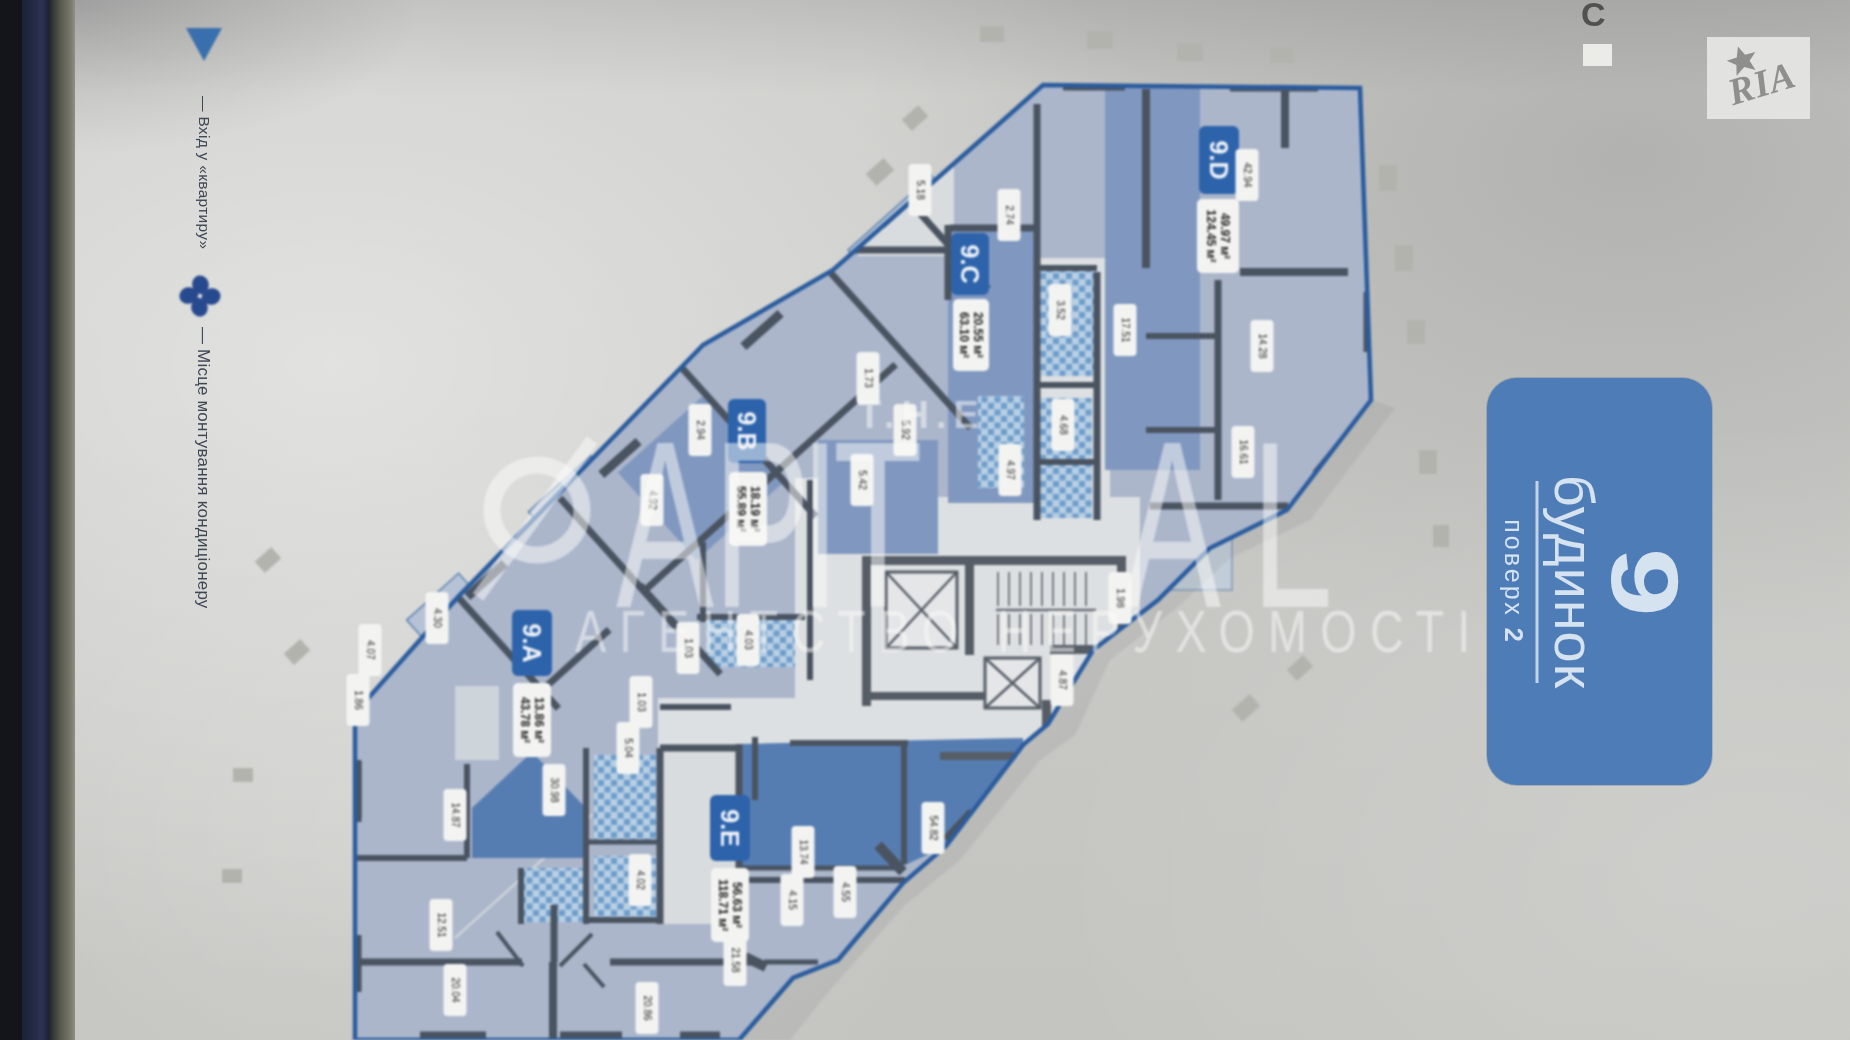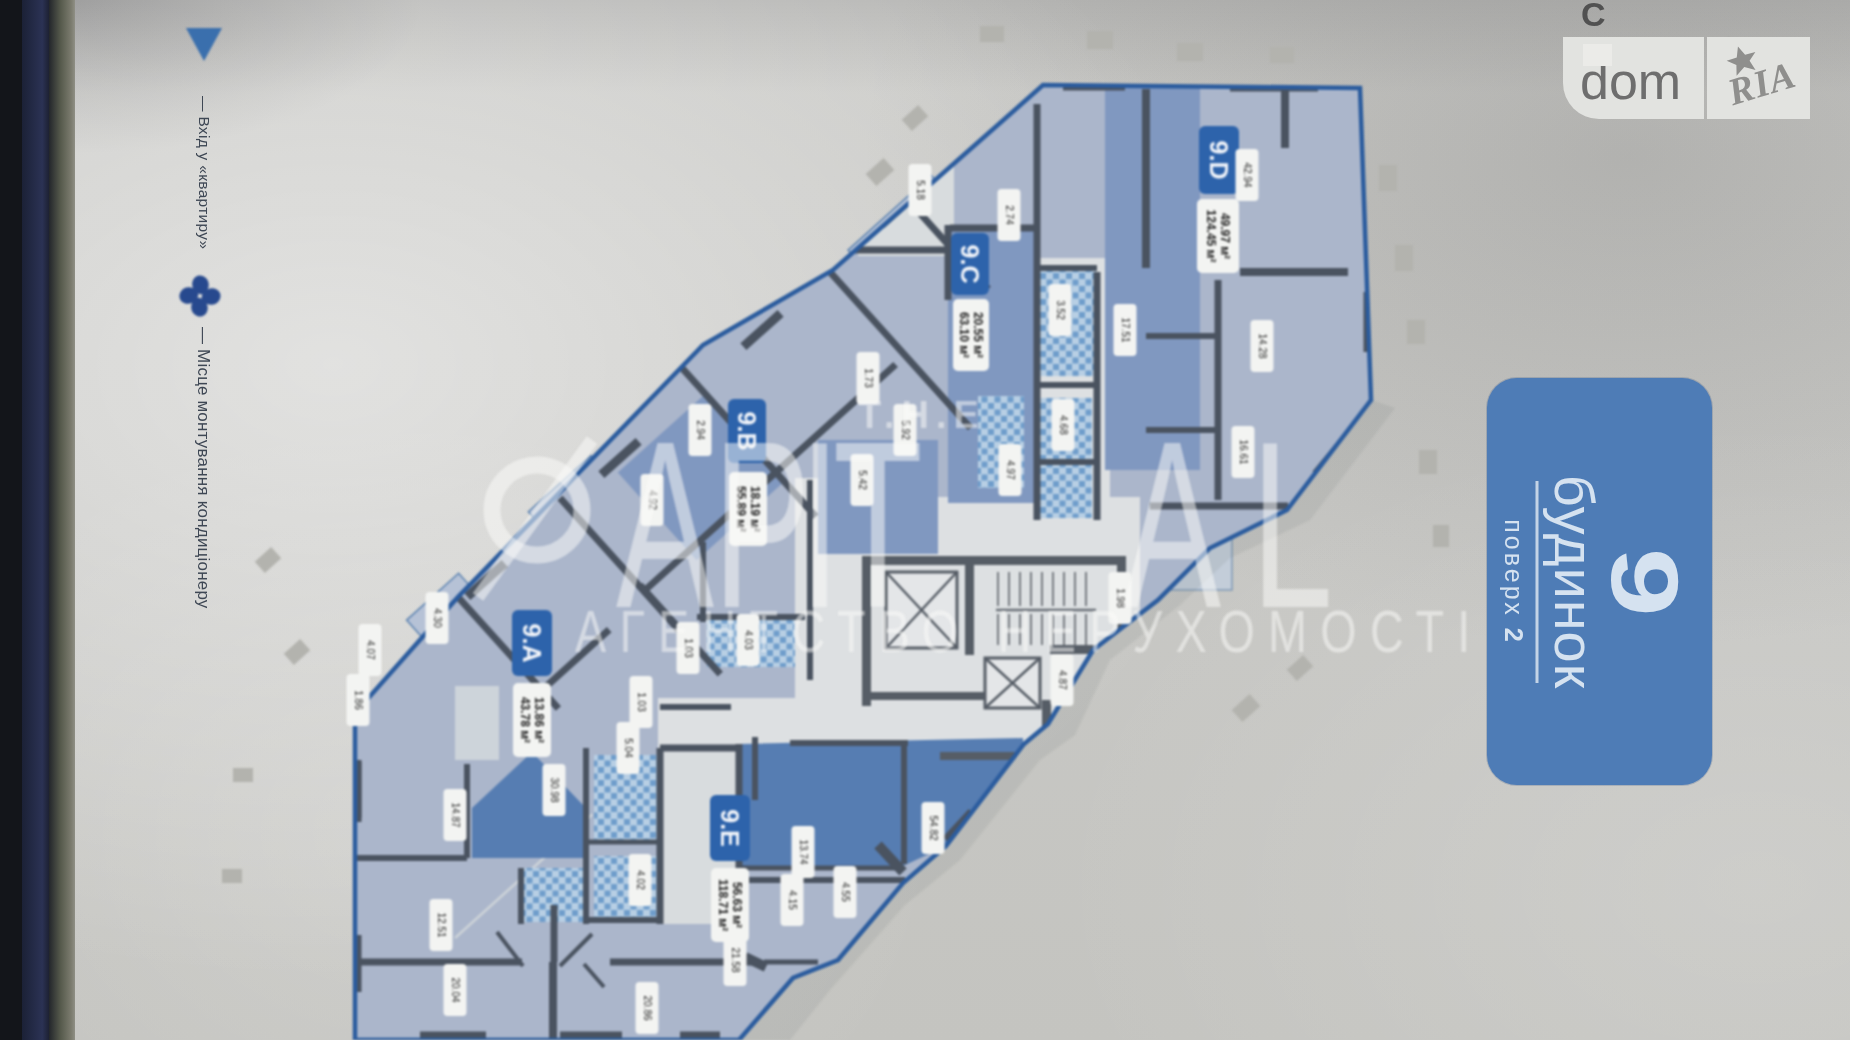--- a/index.html
+++ b/index.html
@@ -330,23 +330,20 @@
       <path transform="rotate(180)" d="M3,-4 C10,-19 28,-13 25,-1 C23,8 12,11 4,5 C2,3 2,-1 3,-4 Z"></path>
       <path transform="rotate(270)" d="M3,-4 C10,-19 28,-13 25,-1 C23,8 12,11 4,5 C2,3 2,-1 3,-4 Z"></path>
     </g>
     <g transform="translate(1758,80) rotate(-17)" fill="#8e8e8c">
       <text x="0" y="10" text-anchor="middle" font-family="Liberation Serif" font-size="40" font-weight="bold" font-style="italic" letter-spacing="2">RIA</text>
       <path transform="translate(-16,-36) scale(1.35)" d="M0,-10 L2.9,-3.2 10,-3 4.6,1.5 6.6,8.5 0,4.4 -6.6,8.5 -4.6,1.5 -10,-3 -2.9,-3.2 Z"></path>
     </g>
   </svg>
 
 <div id="domria">
-  <div id="dombox">
-      <span>dom</span>
-    </div>
   <div id="riabox"><svg width="103" height="82" viewBox="0 0 103 82">
         <g transform="translate(55,47) rotate(-17)" fill="#8f8f8d">
           <text x="0" y="12" text-anchor="middle" font-family="Liberation Serif" font-size="38" font-weight="bold" font-style="italic" letter-spacing="1">RIA</text>
           <path transform="translate(-12,-28) scale(1.5)" d="M0,-10 L2.9,-3.2 10,-3 4.6,1.5 6.6,8.5 0,4.4 -6.6,8.5 -4.6,1.5 -10,-3 -2.9,-3.2 Z"></path>
         </g>
       </svg></div>
 </div>
 <div id="cglyph">С</div>
 <div id="csq"></div>
 

